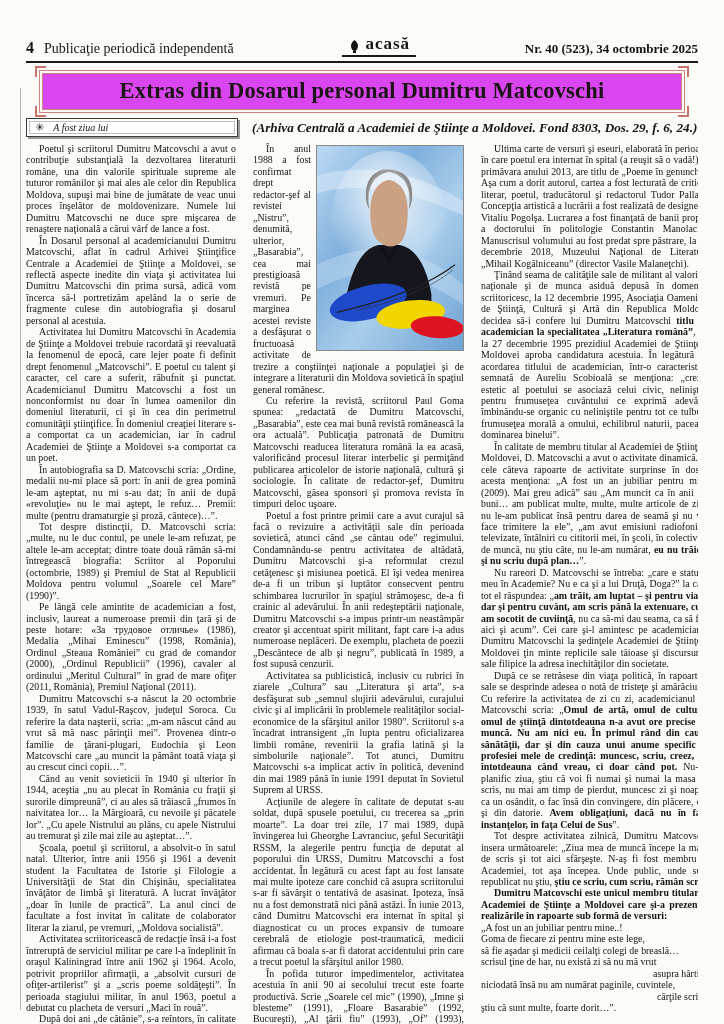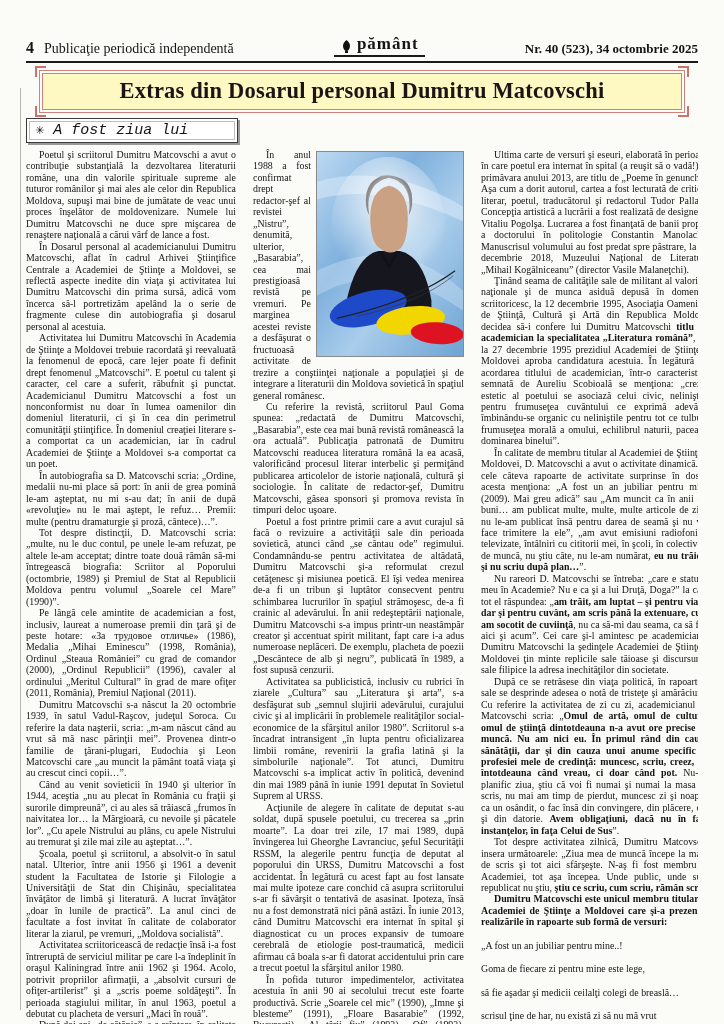--- a/index.html
+++ b/index.html
@@ -24,21 +24,21 @@
   .tagline{font-size:14px;}
   .logo{display:flex;align-items:flex-end;gap:4px;border-bottom:2px solid #1a1a1a;padding:0 6px 1px 6px;}
   .logo-glyph{width:13px;height:15px;display:inline-block;}
   .logo-text{font-size:17px;font-weight:bold;letter-spacing:1px;}
   .issue{font-size:13px;font-weight:bold;}
 
   
   #headline-box{
     position:relative;
     margin:10px 16px 8px 16px;
-    background:#fef9c3;
+    background:#d946ef;
     border:1.5px solid #d0817b;
     outline:1px solid #d0817b;
     outline-offset:2px;
     text-align:center;
     padding:4px 0 5px 0;
   }
   #headline-box h1{margin:0;font-size:22.5px;letter-spacing:.2px;font-weight:bold;color:#1d1416;}
   .orn{position:absolute;width:9px;height:9px;border:2px solid #c9736d;}
   .orn.tl{left:-8px;top:-8px;border-right:none;border-bottom:none;}
   .orn.tr{right:-8px;top:-8px;border-left:none;border-bottom:none;}
@@ -47,33 +47,33 @@
 
   
   #rubric-row{display:flex;align-items:stretch;gap:14px;margin:2px 0 6px 0;}
   #rubric-box{
     width:212px;box-sizing:border-box;flex:0 0 auto;
     border:1px solid #3a3a3a;
     box-shadow:2px 2px 0 #9a9a9a, inset 0 0 0 2px #fff, inset 0 0 0 3px #bdbdbd;
     padding:3px 8px;display:flex;align-items:center;gap:9px;background:#fff;
   }
   #rubric-box .star{font-family:"DejaVu Sans",sans-serif;font-size:11px;line-height:1;}
-  #rubric-box .rubric-label{font-style:italic;font-size:15px;font-family:Liberation Mono, monospace;}
+  #rubric-box .rubric-label{font-style:italic;font-size:10px;}
   #archive-ref{flex:1;font-weight:bold;font-style:italic;font-size:13.2px;line-height:1.15;
     display:flex;align-items:center;}
 
   
   #cols{display:flex;gap:17px;height:886px;overflow:hidden;}
   .col{font-size:9.9px;line-height:11.45px;}
   .col1{flex:0 0 210px;width:210px;}
   .col2{flex:0 0 211px;width:211px;}
   .col3{flex:0 0 228px;width:228px;}
   .blk{margin:0;text-align:justify;}
   .blk.p{text-indent:13px;}
-  .blk.verse{text-align:left;text-indent:0;margin-top:12px;}
+  .blk.verse{text-align:left;text-indent:0;}
   .blk.verse-right{text-align:right;text-indent:0;}
   b{font-weight:bold;}
 
   
   #photo{float:right;width:148px;height:206px;margin:2px 0 3px 5px;
     border:1px solid #8a8a8a;background:#9cc2e6;box-sizing:border-box;}
   #photo svg{display:block;width:100%;height:100%;}
 </style>
 </head>
 <body>
@@ -85,37 +85,40 @@
     <div class="mh-left">
       <span class="page-num">4</span>
       <span class="tagline">Publicaţie periodică independentă</span>
     </div>
     <div class="logo">
       <span class="logo-glyph">
         <svg viewBox="0 0 13 15">
             <path d="M6.5 1 C4 3 3 5 3 7 C3 10 5 12 6.5 12 C8 12 10 10 10 7 C10 5 9 3 6.5 1 Z M5 12 h3 v2 h-3 Z" fill="#111"></path>
           </svg>
       </span>
-      <span class="logo-text">pământ</span>
+      <span class="logo-text">acasă</span>
     </div>
     <span class="issue">Nr. 40 (523), 34 octombrie 2025</span>
   </div>
 
   <div id="headline-box">
     <span class="orn tl"></span>
     <span class="orn tr"></span>
     <span class="orn bl"></span>
     <span class="orn br"></span>
     <h1>Extras din Dosarul personal Dumitru Matcovschi</h1>
   </div>
 
   <div id="rubric-row">
     <div id="rubric-box">
       <span class="star">✳</span>
       <span class="rubric-label">A fost ziua lui</span>
+    </div>
+    <div id="archive-ref">
+      <span>(Arhiva Centrală a Academiei de Ştiinţe a Moldovei. Fond 8303, Dos. 29, f. 6, 24.)</span>
     </div>
   </div>
 
   <div id="cols">
     <div class="col col1">
         <p class="blk p"><span>Poetul şi scriitorul Dumitru Matcovschi a avut o contribuţie substanţială la dezvoltarea literaturii române, una din valorile spirituale supreme ale tuturor românilor şi mai ales ale celor din Republica Moldova, supuşi mai bine de jumătate de veac unui proces înşelător de moldovenizare. Numele lui Dumitru Matcovschi ne duce spre mişcarea de renaştere naţională a cărui vârf de lance a fost.</span></p>
         <p class="blk p"><span>În Dosarul personal al academicianului Dumitru Matcovschi, aflat în cadrul Arhivei Ştiinţifice Centrale a Academiei de Ştiinţe a Moldovei, se reflectă aspecte inedite din viaţa şi activitatea lui Dumitru Matcovschi din prima sursă, adică vom încerca să-l portretizăm apelând la o serie de fragmente culese din autobiografia şi dosarul personal al acestuia.</span></p>
         <p class="blk p"><span>Activitatea lui Dumitru Matcovschi în Academia de Ştiinţe a Moldovei trebuie racordată şi reevaluată la fenomenul de epocă, care lejer poate fi definit drept fenomenul „Matcovschi”. E poetul cu talent şi caracter, cel care a suferit, răbufnit şi punctat. Academicianul Dumitru Matcovschi a fost un nonconformist nu doar în lumea oamenilor din domeniul literaturii, ci şi în cea din perimetrul comunităţii ştiinţifice. În domeniul creaţiei literare s-a comportat ca un academician, iar în cadrul Academiei de Ştiinţe a Moldovei s-a comportat ca un poet.</span></p>
         <p class="blk p"><span>În autobiografia sa D. Matcovschi scria: „Ordine, medalii nu-mi place să port: în anii de grea pomină le-am aşteptat, nu mi s-au dat; în anii de după «revoluţie» nu le mai aştept, le refuz… Premii: multe (pentru dramaturgie şi proză, cântece)…”.</span></p>
         <p class="blk p"><span>Tot despre distincţii, D. Matcovschi scria: „multe, nu le duc contul, pe unele le-am refuzat, pe altele le-am acceptat; dintre toate două rămân să-mi întregească biografia: Scriitor al Poporului (octombrie, 1989) şi Premiul de Stat al Republicii Moldova pentru volumul „Soarele cel Mare” (1990)”.</span></p>

